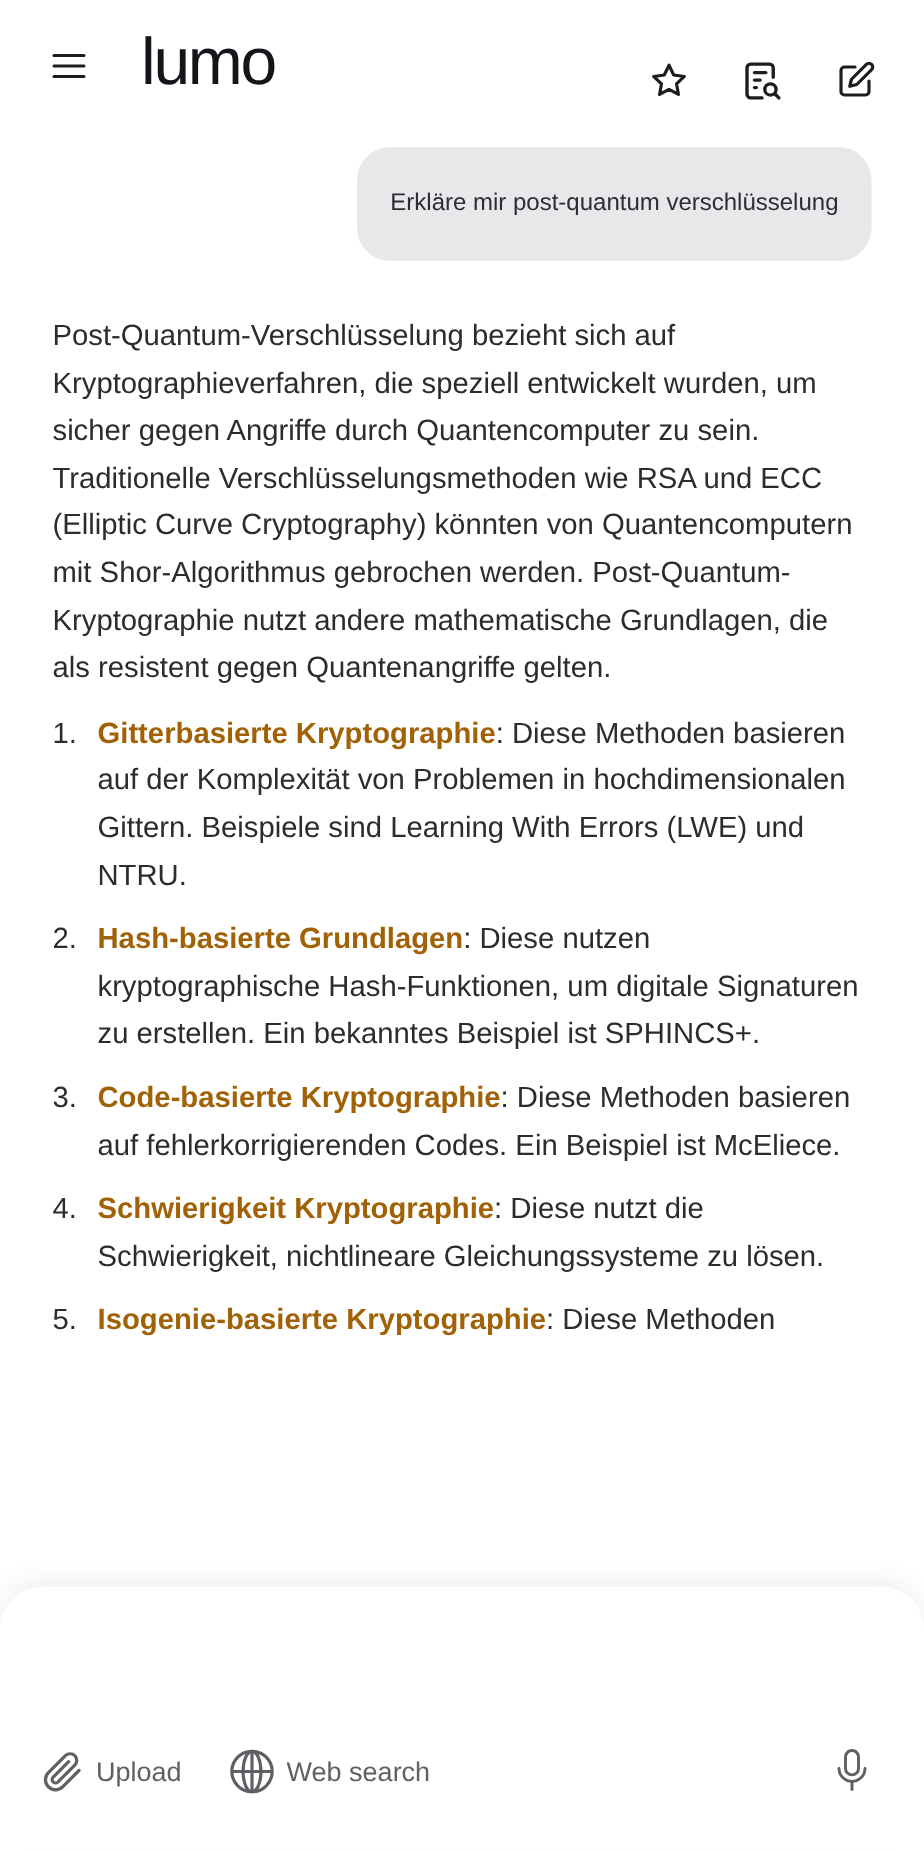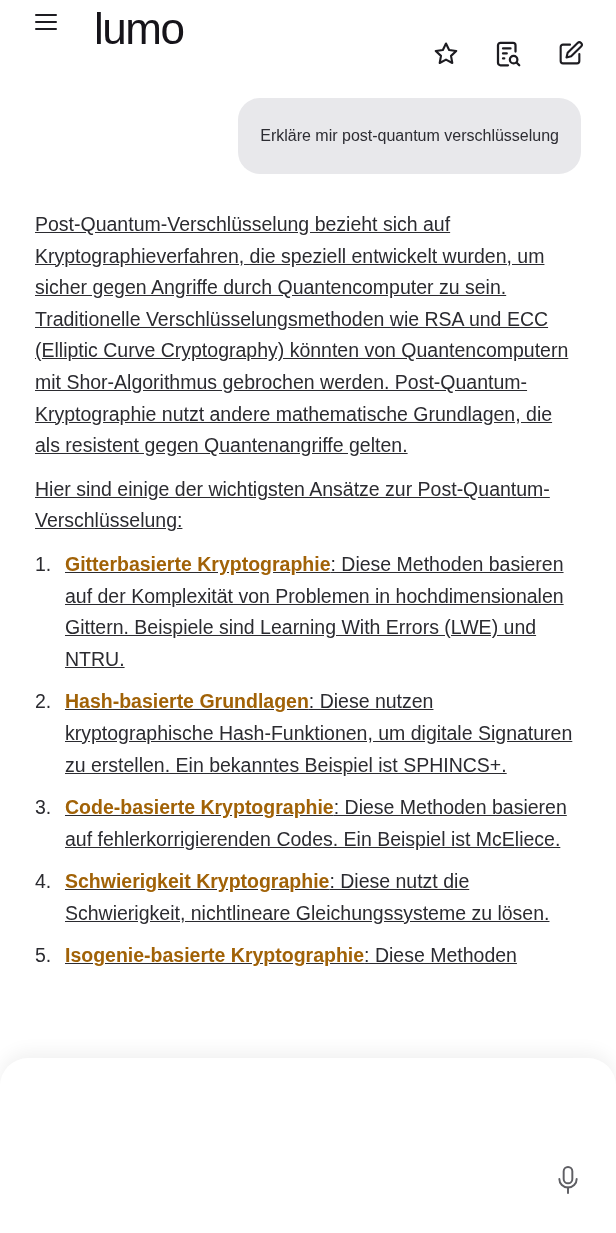--- a/index.html
+++ b/index.html
@@ -7,21 +7,21 @@
       width: 616px; height: 1233px; overflow: hidden;
       background: #ffffff;
       font-family: "Liberation Sans", "DejaVu Sans", sans-serif;
       color: #2b2b2f;
     }
     .app { position: relative; width: 616px; height: 1233px; overflow: hidden; background: #fff; }
 
     
     .header {
       position: absolute; top: 0; left: 0; right: 0; height: 80px;
-      display: flex; padding: 0 0 0 32px;
+      display: flex; align-items: center; padding: 0 0 0 32px;
       background: #fff;
     }
     .menu-btn { width: 28px; height: 28px; display: flex; align-items: center; justify-content: center; cursor: pointer; margin-top: 8px; }
     .logo {
       margin-left: 34px; margin-top: 4px;
       font-family: "Liberation Sans", "DejaVu Sans", sans-serif;
       font-size: 44px; font-weight: 400; letter-spacing: -1.5px; color: #16141a;
     }
     .header-actions { position: absolute; right: 30px; top: 38px; display: flex; gap: 30px; }
     .icon-btn { width: 32px; height: 32px; display: flex; align-items: center; justify-content: center; cursor: pointer; }
@@ -30,21 +30,21 @@
     .content { position: absolute; top: 0; left: 0; right: 0; bottom: 0; }
     .user-bubble {
       position: absolute; top: 98px; right: 35px;
       background: #e8e8eb; border-radius: 22px;
       padding: 25px 22px 25px 22px;
       font-size: 16px; color: #2d2d33; height: 76px;
       display: flex; align-items: center;
     }
     .answer {
       position: absolute; top: 209px; left: 35px; width: 545px;
-      font-size: 19.5px; line-height: 31.6px; color: #2b2b30; text-decoration: underline;
+      font-size: 19.5px; line-height: 31.6px; color: #2b2b30;
     }
     .answer p { margin-bottom: 12px; }
     .answer ol { list-style: none; margin: 0; padding: 0; }
     .answer li { position: relative; padding-left: 30px; margin-bottom: 11px; }
     .answer li .num { position: absolute; left: 0; top: 0; }
     .answer li b { font-weight: 700; color: #a16207; }
 
     
     .composer {
       position: absolute; left: 0; right: 0; top: 1058px; bottom: 0;
@@ -66,21 +66,20 @@
 
 <div class="app">
 
   <div class="content">
     <div class="user-bubble">
       <span>Erkläre mir post-quantum verschlüsselung</span>
     </div>
 
     <div class="answer">
       <p>Post-Quantum-Verschlüsselung bezieht sich auf Kryptographieverfahren, die speziell entwickelt wurden, um sicher gegen Angriffe durch Quantencomputer zu sein. Traditionelle Verschlüsselungsmethoden wie RSA und ECC (Elliptic Curve Cryptography) könnten von Quantencomputern mit Shor-Algorithmus gebrochen werden. Post-Quantum-Kryptographie nutzt andere mathematische Grundlagen, die als resistent gegen Quantenangriffe gelten.</p>
-      <p>Hier sind einige der wichtigsten Ansätze zur Post-Quantum-Verschlüsselung:</p>
       <ol>
         <li>
           <span class="num">1.</span>
           <b>Gitterbasierte Kryptographie</b><span>: Diese Methoden basieren auf der Komplexität von Problemen in hochdimensionalen Gittern. Beispiele sind Learning With Errors (LWE) und NTRU.</span>
         </li>
         <li>
           <span class="num">2.</span>
           <b>Hash-basierte Grundlagen</b><span>: Diese nutzen kryptographische Hash-Funktionen, um digitale Signaturen zu erstellen. Ein bekanntes Beispiel ist SPHINCS+.</span>
         </li>
         <li>
@@ -130,20 +129,37 @@
       <div class="icon-btn">
         <svg width="28" height="28" viewBox="0 0 24 24" fill="none" stroke="#1d1c21" stroke-width="1.8" stroke-linecap="round" stroke-linejoin="round">
           <path d="M12 4H6a2 2 0 0 0-2 2v12a2 2 0 0 0 2 2h12a2 2 0 0 0 2-2v-6"></path>
           <path d="M18.5 2.5a2.1 2.1 0 0 1 3 3L13 14l-4 1 1-4z"></path>
         </svg>
       </div>
     </div>
   </div>
 
   <div class="composer">
+    <div class="composer-tools">
+      <div class="tool">
+        <svg width="32" height="32" viewBox="0 0 24 24" fill="none" stroke="#5f5f64" stroke-width="1.6" stroke-linecap="round" stroke-linejoin="round">
+          <path d="M20 11.5l-8.2 8.2a5 5 0 0 1-7.1-7.1l8.5-8.5a3.3 3.3 0 0 1 4.7 4.7l-8.5 8.5a1.7 1.7 0 0 1-2.4-2.4l7.8-7.8"></path>
+        </svg>
+        <span>Upload</span>
+      </div>
+      <div class="tool">
+        <svg width="34" height="34" viewBox="0 0 24 24" fill="none" stroke="#5f5f64" stroke-width="1.5">
+          <circle cx="12" cy="12" r="9.5"></circle>
+          <ellipse cx="12" cy="12" rx="4.2" ry="9.5"></ellipse>
+          <line x1="2.5" y1="12" x2="21.5" y2="12"></line>
+          <line x1="12" y1="2.5" x2="12" y2="21.5"></line>
+        </svg>
+        <span>Web search</span>
+      </div>
+    </div>
     <div class="mic-btn">
       <svg width="26" height="32" viewBox="0 0 24 28" fill="none" stroke="#5f5f64" stroke-width="1.8" stroke-linecap="round">
         <rect x="8" y="2" width="8" height="15" rx="4"></rect>
         <path d="M4 13a8 8 0 0 0 16 0"></path>
         <line x1="12" y1="21" x2="12" y2="26"></line>
       </svg>
     </div>
   </div>
 
 </div>

